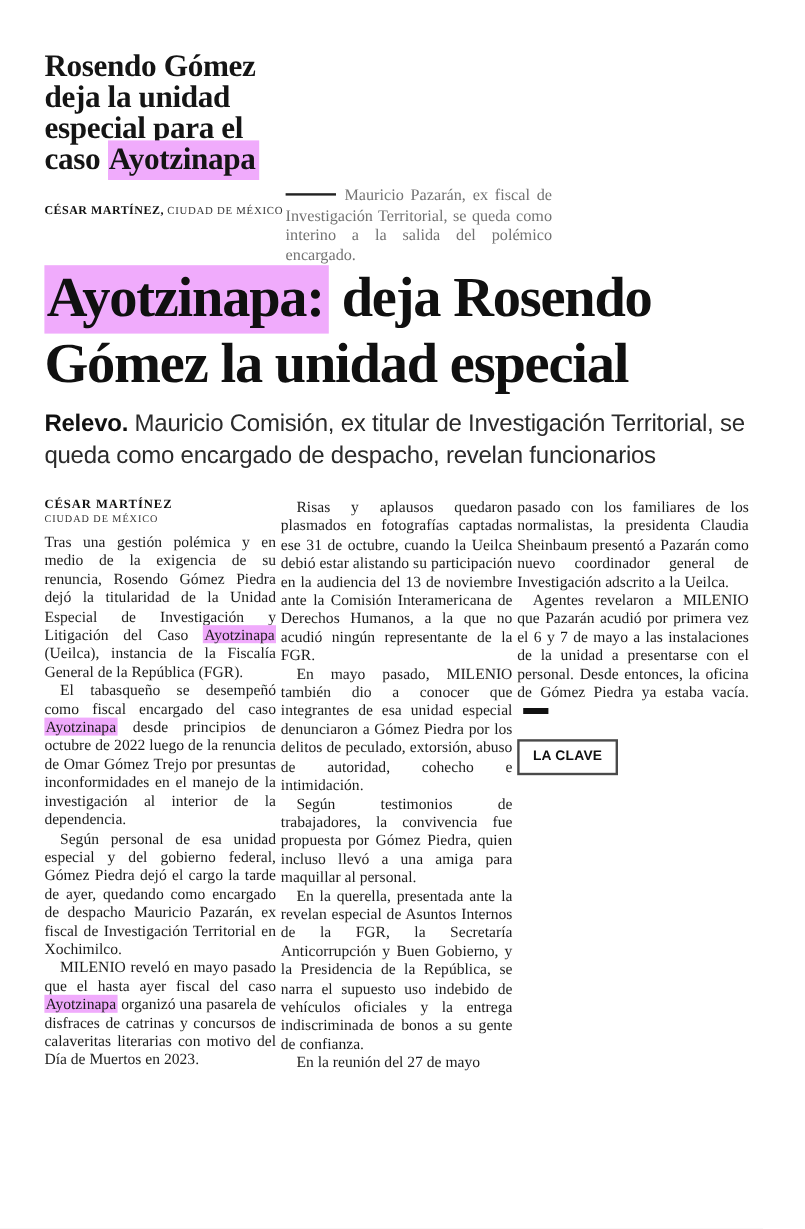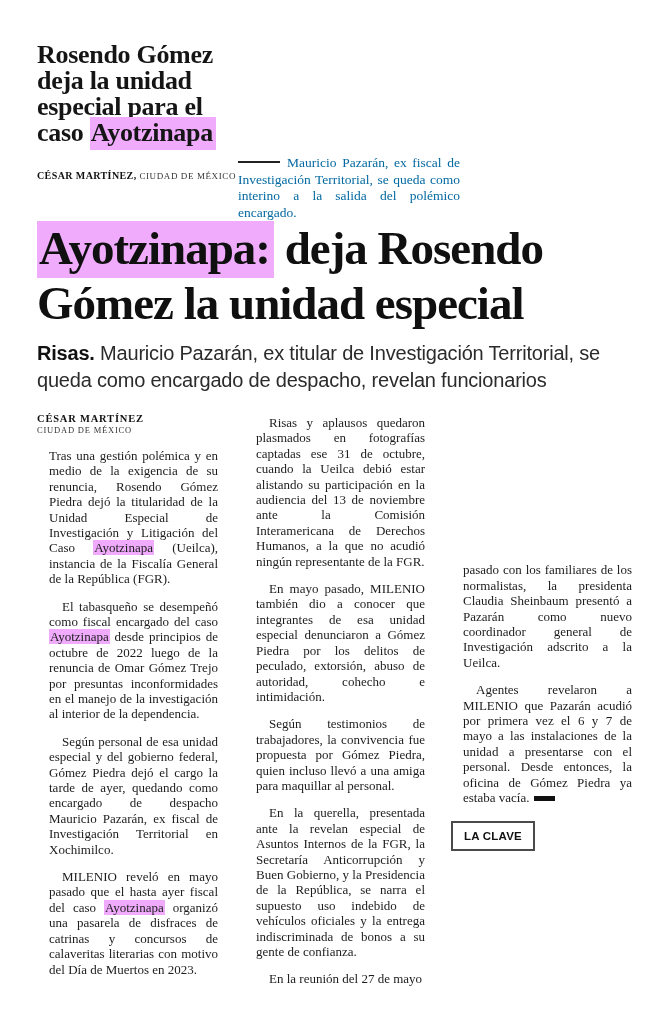--- a/index.html
+++ b/index.html
@@ -29,21 +29,21 @@
     font-size:10px;letter-spacing:0.4px;
     white-space:nowrap;
   }
   .byline-top .byline-name{font-weight:700;color:#111;}
   .byline-top .byline-loc{font-weight:400;color:#333;font-size:9px;letter-spacing:0.6px;}
   
   .deck{
     position:absolute;left:238px;top:155px;width:222px;
     font-size:13.5px;line-height:16.5px;
     text-align:justify;
-    color:#0369a1;
+    color:#737373;
   }
   .deck-rule{
     display:inline-block;width:42px;height:2px;
     background:#222;margin-right:7px;vertical-align:4px;
   }
   
   .headline{
     position:absolute;left:37px;top:221px;width:612px;
     margin:0;
     font-family:"Liberation Serif","DejaVu Serif",serif;
@@ -56,39 +56,39 @@
   .subhead{
     position:absolute;left:37px;top:340px;width:616px;
     font-family:"Liberation Sans","DejaVu Sans",sans-serif;
     font-size:20px;line-height:27px;
     color:#2b2b2b;
     letter-spacing:-0.2px;
   }
   .subhead-label{font-weight:700;color:#111;}
   
   .bodycols{
-    position:absolute;left:37px;top:403px;width:600px;
-    display:flex;gap:14px;align-items:center;
+    position:absolute;left:37px;top:415px;width:600px;
+    display:flex;gap:4px;
   }
   .col{
     width:193px;flex:0 0 193px;
     font-size:13px;line-height:15.4px;
     text-align:justify;
     color:#1c1c1c;
   }
   .col-byline{margin:0 0 6px 0;}
   .col-byline-name{
     font-weight:700;font-size:10.5px;letter-spacing:0.8px;color:#111;
     line-height:12px;
   }
   .col-byline-loc{
     font-weight:400;font-size:8.5px;letter-spacing:0.8px;color:#333;
     line-height:11px;
   }
-  .para{margin:12px;text-indent:13px;}
+  .para{margin:0;text-indent:13px;}
   .para.noindent{text-indent:0;}
   
   .hl{background:#f0abfc;padding:0 1px;box-decoration-break:clone;-webkit-box-decoration-break:clone;}
   .headline .hl{padding:1px 4px 4px 2px;}
   .kicker .hl{padding:1px 3px 3px 1px;}
   
   .end-mark{
     display:inline-block;width:21px;height:5px;
     background:#111;margin-left:5px;vertical-align:1px;
   }
@@ -114,21 +114,21 @@
     <div class="byline-top">
       <span class="byline-name">CÉSAR MARTÍNEZ,</span><span class="byline-loc"> CIUDAD DE MÉXICO</span>
     </div>
   </div>
 
   <div class="deck"><span class="deck-rule"></span>Mauricio Pazarán, ex fiscal de Investigación Territorial, se queda como interino a la salida del polémico encargado.</div>
 
   <h1 class="headline"><span class="hl">Ayotzinapa:</span> deja Rosendo<br>Gómez la unidad especial</h1>
 
   <div class="subhead">
-    <span class="subhead-label">Risas.</span><span class="subhead-text"> Mauricio Pazarán, ex titular de Investigación Territorial, se queda como encargado de despacho, revelan funcionarios</span>
+    <span class="subhead-label">Relevo.</span><span class="subhead-text"> Mauricio Comisión, ex titular de Investigación Territorial, se queda como encargado de despacho, revelan funcionarios</span>
   </div>
 
   <div class="bodycols">
 
     <div class="col">
       <div class="col-byline">
         <div class="col-byline-name">CÉSAR MARTÍNEZ</div>
         <div class="col-byline-loc">CIUDAD DE MÉXICO</div>
       </div>
       <div class="paras">

